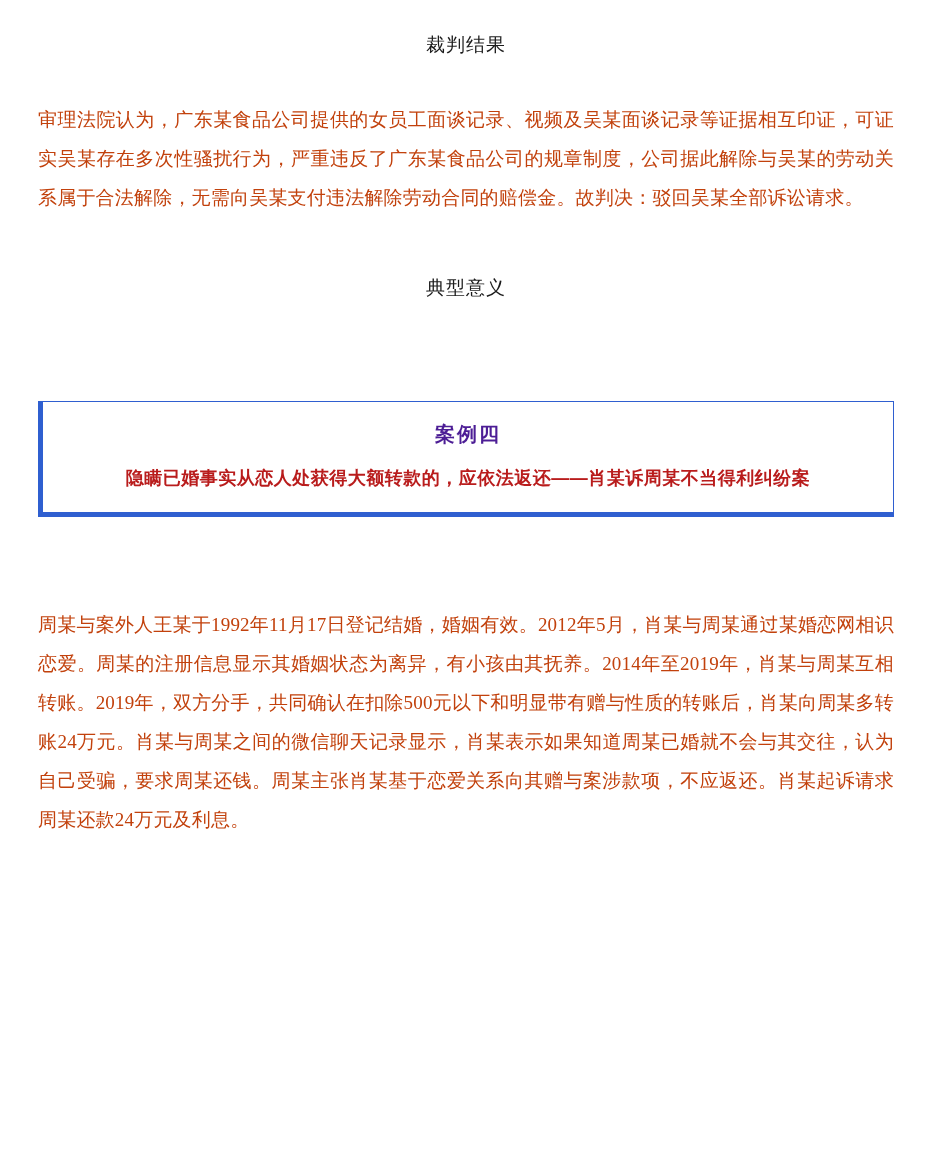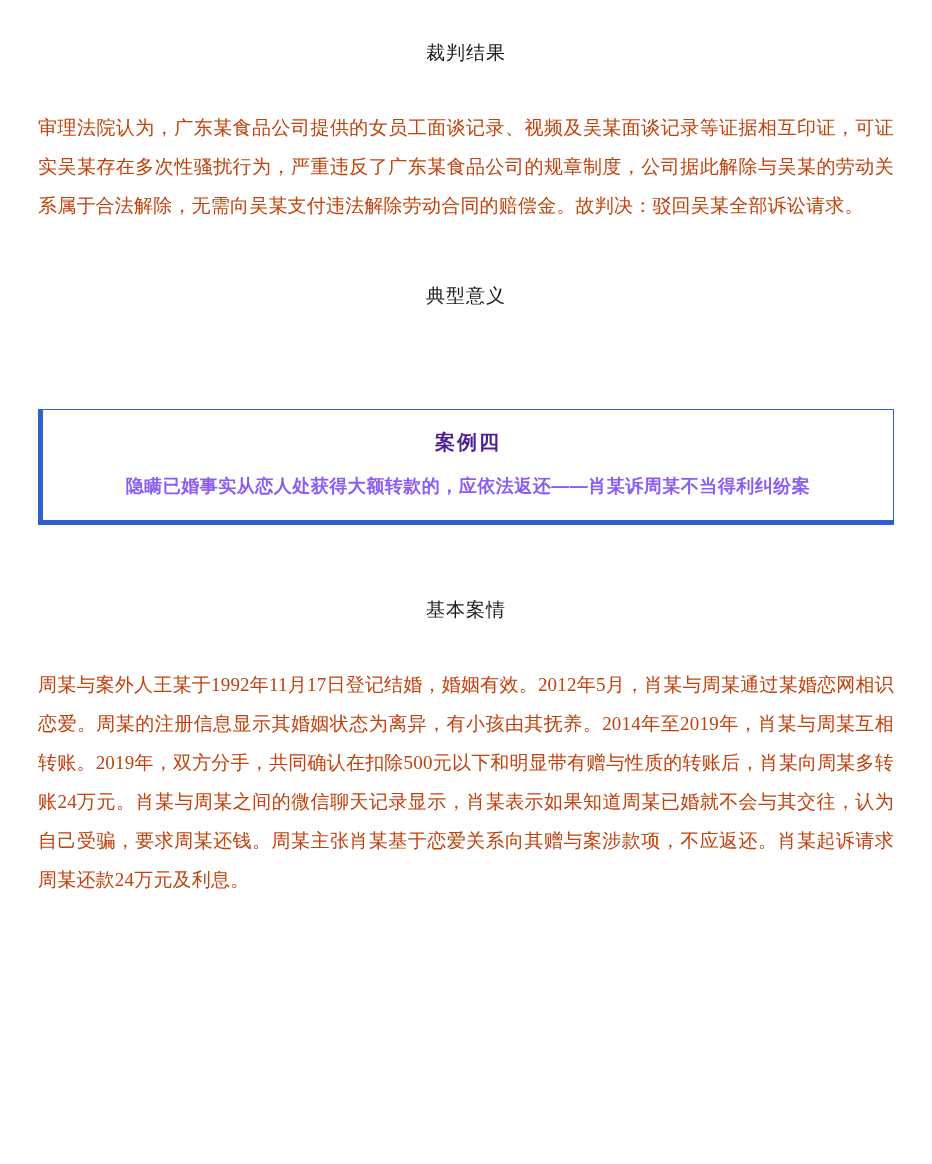--- a/index.html
+++ b/index.html
@@ -9,21 +9,21 @@
   }
   body {
     width: 932px;
     min-height: 1164px;
     font-family: "Liberation Serif", "DejaVu Serif", serif;
     color: #1a1a1a;
   }
   .page {
     width: 932px;
     box-sizing: border-box;
-    padding: 8px 38px;
+    padding: 0 38px;
   }
   .section-heading {
     text-align: center;
     font-size: 19px;
     line-height: 30px;
     color: #1a1a1a;
     font-weight: 400;
     margin: 0;
     padding: 12px 0 10px 0;
     letter-spacing: 1px;
@@ -58,21 +58,21 @@
     font-weight: bold;
     line-height: 36px;
     color: #4c1d95;
     letter-spacing: 2px;
   }
   .case-title {
     text-align: center;
     font-size: 18px;
     font-weight: bold;
     line-height: 36px;
-    color: #8b5cf6;
+    color: #b91c1c;
     margin-top: 8px;
     letter-spacing: 0.5px;
   }
   .sans {
     font-family: "Liberation Sans", "DejaVu Sans", sans-serif;
   }
 </style>
 </head>
 <body>
 
@@ -95,19 +95,18 @@
 
   <div class="gap-xl"></div>
 
   <div class="case-box">
     <div class="case-number sans">案例四</div>
     <div class="case-title sans">隐瞒已婚事实从恋人处获得大额转款的，应依法返还——肖某诉周某不当得利纠纷案</div>
   </div>
 
   <div class="gap-xl"></div>
 
-  <h2 class="section-heading">基本案情</h2>
 
   <div class="gap-md"></div>
 
   <p class="para">周某与案外人王某于1992年11月17日登记结婚，婚姻有效。2012年5月，肖某与周某通过某婚恋网相识恋爱。周某的注册信息显示其婚姻状态为离异，有小孩由其抚养。2014年至2019年，肖某与周某互相转账。2019年，双方分手，共同确认在扣除500元以下和明显带有赠与性质的转账后，肖某向周某多转账24万元。肖某与周某之间的微信聊天记录显示，肖某表示如果知道周某已婚就不会与其交往，认为自己受骗，要求周某还钱。周某主张肖某基于恋爱关系向其赠与案涉款项，不应返还。肖某起诉请求周某还款24万元及利息。</p>
 
 </div>
 
 </body></html>

